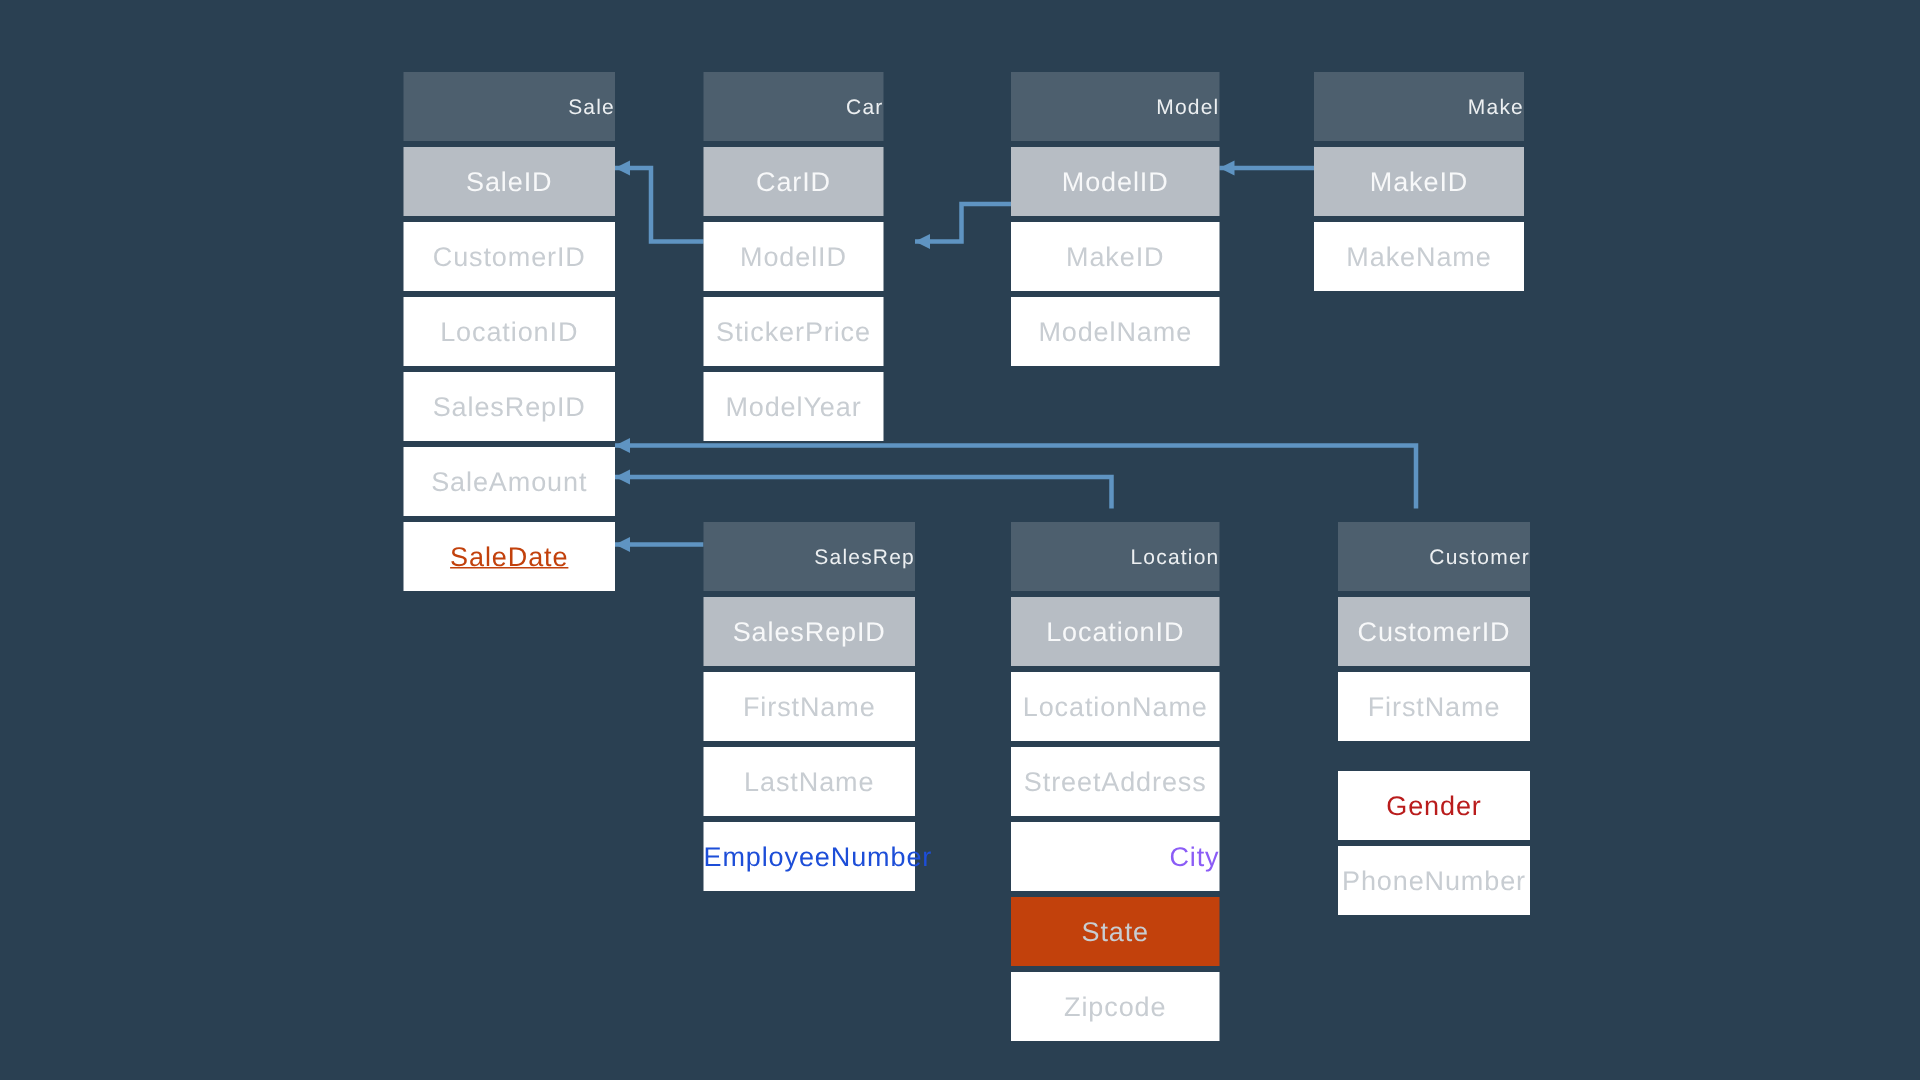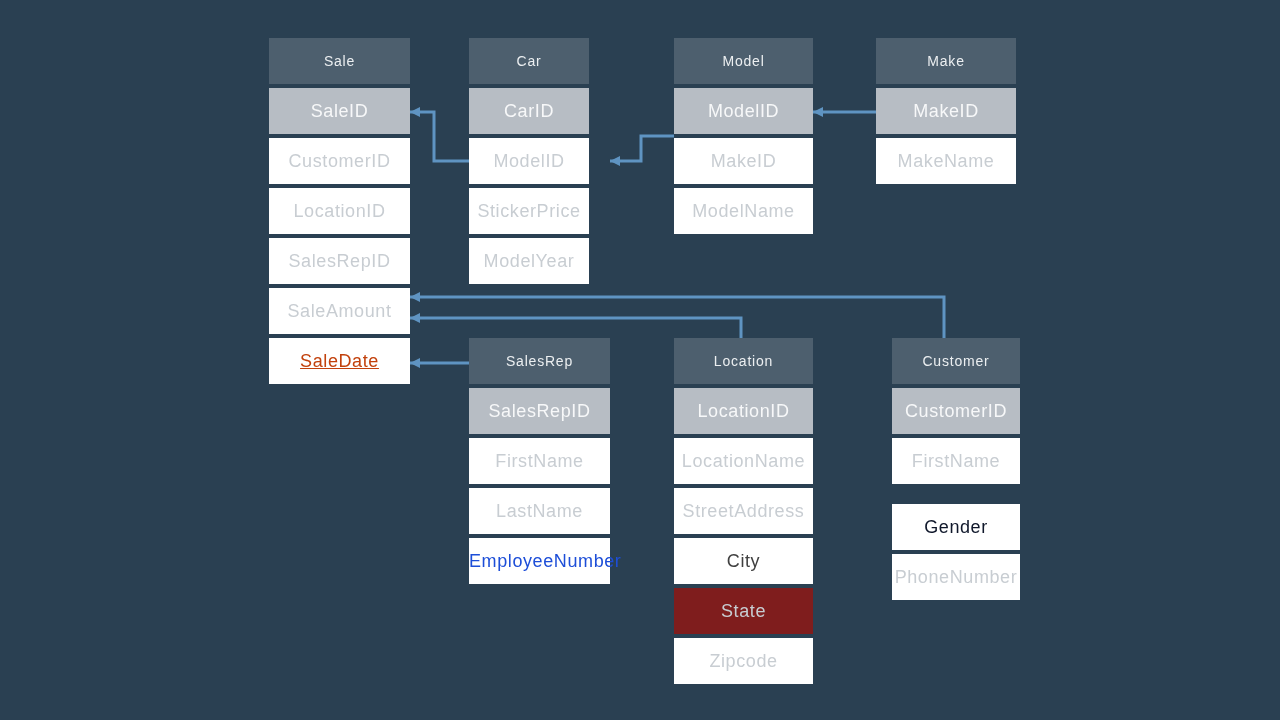--- a/index.html
+++ b/index.html
@@ -9,22 +9,22 @@
   }
   #stage {
     position: relative; width: 1280px; height: 720px;
   }
   #connector-layer {
     position: absolute; left: 0; top: 0; width: 1280px; height: 720px;
     pointer-events: none;
   }
   .tbl { position: absolute; }
   .tbl .hdr {
-    height: 46px; line-height: 46px; text-align: center;
-    font-size: 14px; letter-spacing: 0.8px; margin-bottom: 4px;
+    height: 46px; line-height: 46px; text-align: right;
+    font-size: 14px; letter-spacing: 0.8px; margin-bottom: 4px; margin-top: 10px;
   }
   .tbl .row {
     height: 46px; line-height: 46px; text-align: center;
     font-size: 18px; letter-spacing: 0.6px; margin-bottom: 4px;
   }
 </style>
 </head>
 <body style="background: rgb(42, 64, 82);">
 
 <div id="stage" style="background: rgb(42, 64, 82);">
@@ -75,24 +75,24 @@
       <div class="row key" style="background: rgb(183, 189, 196); color: rgb(247, 248, 249);">SalesRepID</div>
       <div class="row" style="background: rgb(255, 255, 255); color: rgb(200, 205, 210);">FirstName</div>
       <div class="row" style="background: rgb(255, 255, 255); color: rgb(200, 205, 210);">LastName</div>
       <div class="row" style="background: rgb(255, 255, 255); color: #1d4ed8;">EmployeeNumber</div>
     </div>
     <div class="tbl" style="left: 674px; top: 338px; width: 139px;">
       <div class="hdr" style="background: rgb(77, 95, 110); color: rgb(236, 239, 241);">Location</div>
       <div class="row key" style="background: rgb(183, 189, 196); color: rgb(247, 248, 249);">LocationID</div>
       <div class="row" style="background: rgb(255, 255, 255); color: rgb(200, 205, 210);">LocationName</div>
       <div class="row" style="background: rgb(255, 255, 255); color: rgb(200, 205, 210);">StreetAddress</div>
-      <div class="row" style="background: rgb(255, 255, 255); color: #404040;">City</div>
-      <div class="row" style="background: #7f1d1d; color: rgb(200, 205, 210);">State</div>
+      <div class="row" style="background: rgb(255, 255, 255); color: #8b5cf6; text-align: right;">City</div>
+      <div class="row" style="background: #c2410c; color: rgb(200, 205, 210);">State</div>
       <div class="row" style="background: rgb(255, 255, 255); color: rgb(200, 205, 210);">Zipcode</div>
     </div>
     <div class="tbl" style="left: 875px; top: 338px; width: 128px; padding-left: 17px;">
       <div class="hdr" style="background: rgb(77, 95, 110); color: rgb(236, 239, 241);">Customer</div>
       <div class="row key" style="background: rgb(183, 189, 196); color: rgb(247, 248, 249);">CustomerID</div>
       <div class="row" style="background: rgb(255, 255, 255); color: rgb(200, 205, 210);">FirstName</div>
-      <div class="row" style="background: rgb(255, 255, 255); color: #0f172a; margin-top: 20px;">Gender</div>
+      <div class="row" style="background: rgb(255, 255, 255); color: #b91c1c; margin-top: 20px;">Gender</div>
       <div class="row" style="background: rgb(255, 255, 255); color: rgb(200, 205, 210);">PhoneNumber</div>
     </div>
   </div>
 
 </body></html>

